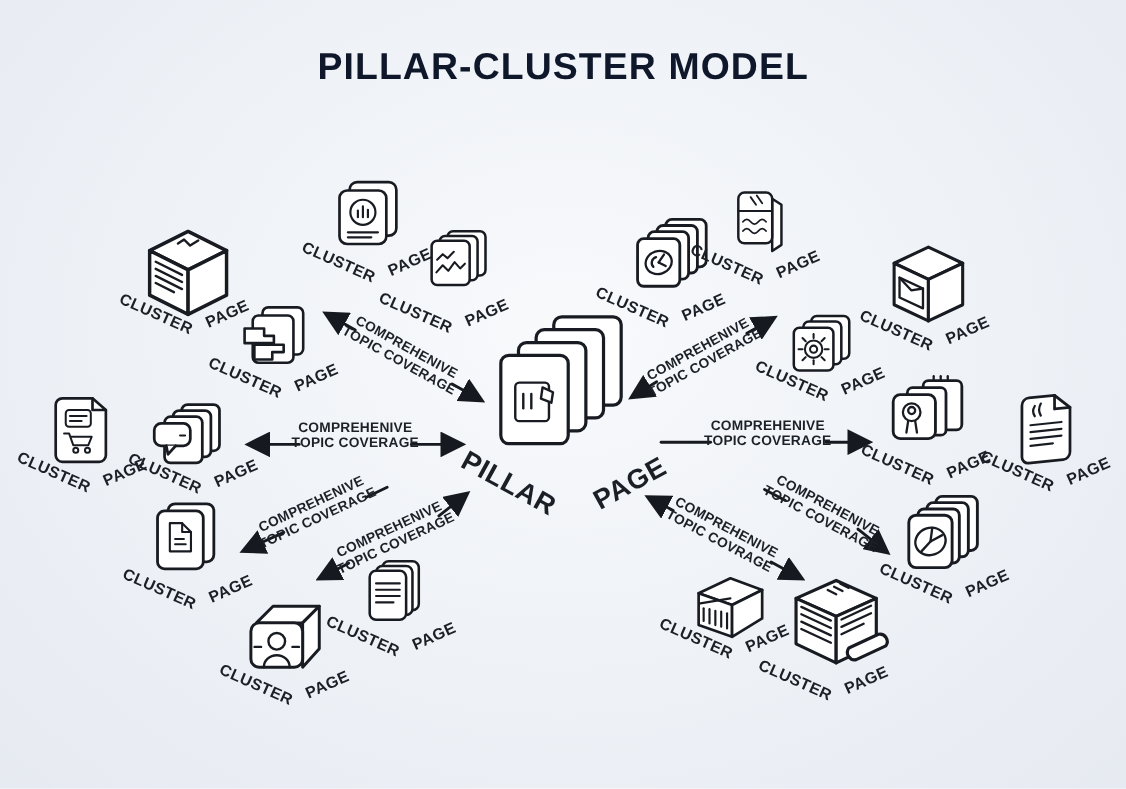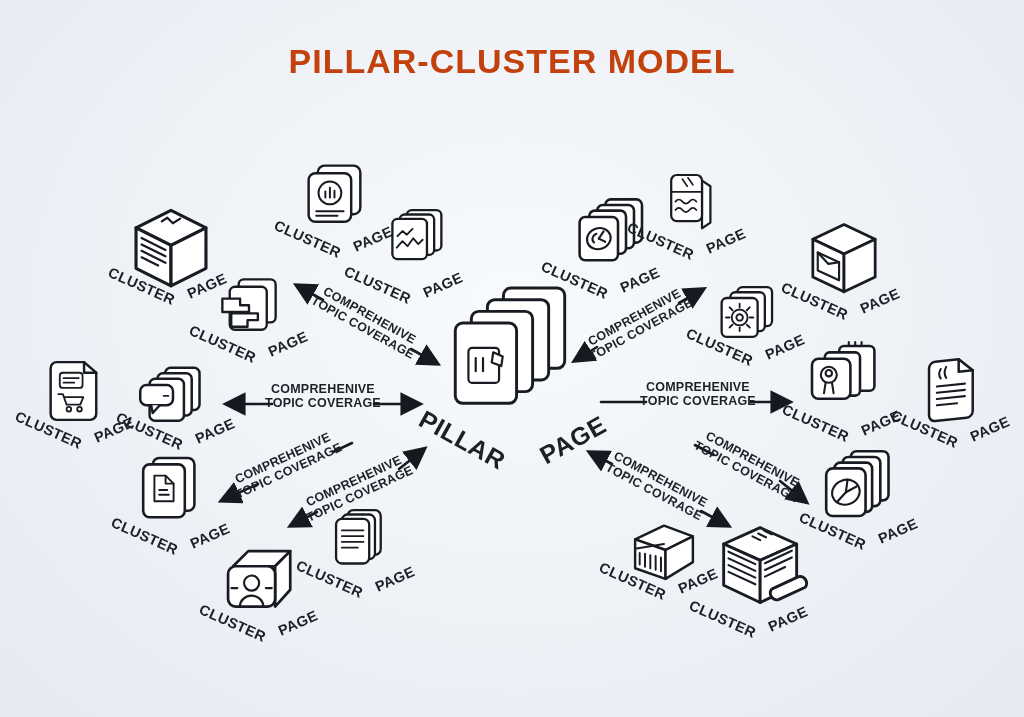--- a/index.html
+++ b/index.html
@@ -3,21 +3,21 @@
 <meta charset="utf-8">
 <style>
   html,body{margin:0;padding:0;}
   body{
     width:1024px;height:717px;position:relative;overflow:hidden;
     background:radial-gradient(ellipse at 50% 42%, #f8fafc 0%, #eef1f6 55%, #e6eaf1 100%);
     font-family:"Liberation Sans",sans-serif;color:#1b1f26;
   }
   .title{
     position:absolute;top:42px;left:50%;transform:translateX(-50%);
-    font-size:34px;font-weight:800;letter-spacing:1px;white-space:nowrap;color:#c2410c;
+    font-size:34px;font-weight:800;letter-spacing:1px;white-space:nowrap;color:#0f172a;
   }
   .icon{position:absolute;}
   .icon svg{overflow:visible;display:block;}
   .nlabel{
     position:absolute;display:flex;gap:9px;transform:translate(-50%,-50%);
     font-weight:bold;font-size:14.5px;letter-spacing:.4px;white-space:nowrap;color:#1b1f26;
   }
   .nlabel .w1{display:inline-block;transform:rotate(24deg);}
   .nlabel .w2{display:inline-block;transform:rotate(-24deg);}
   .plabel{gap:28px;font-size:25px;letter-spacing:.6px;}

